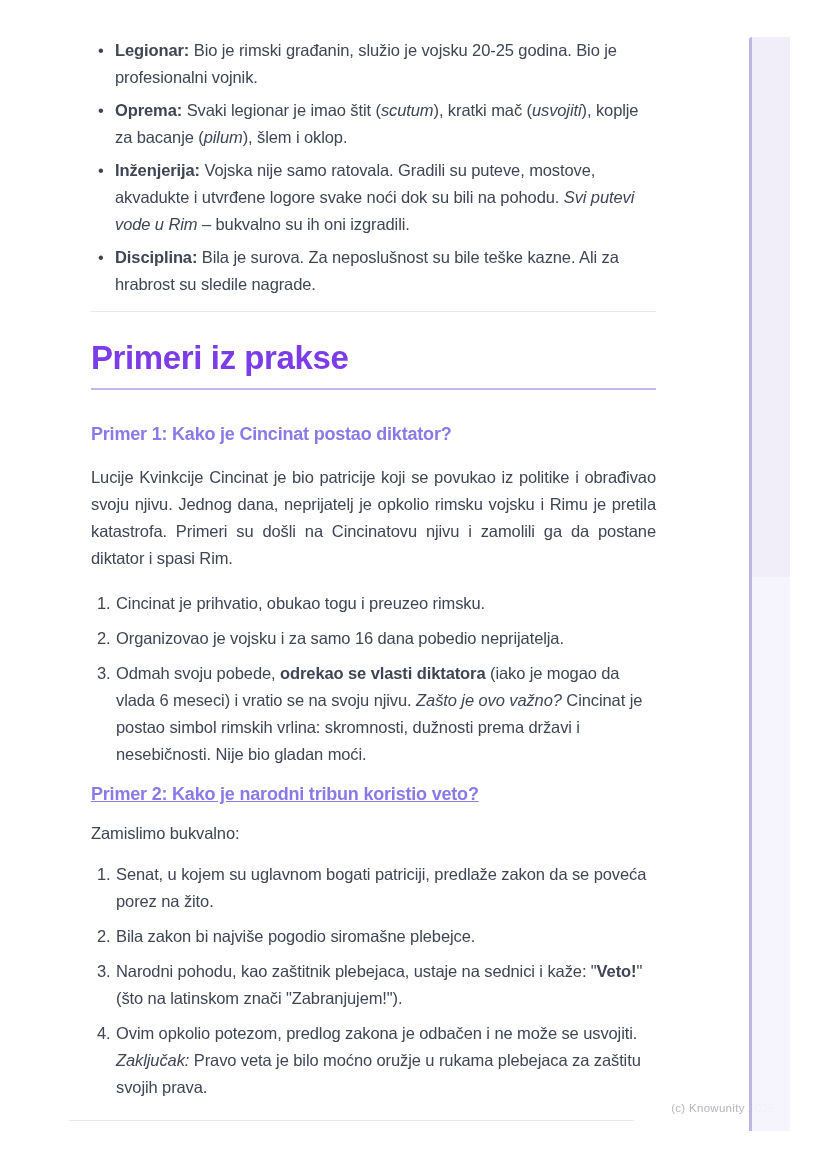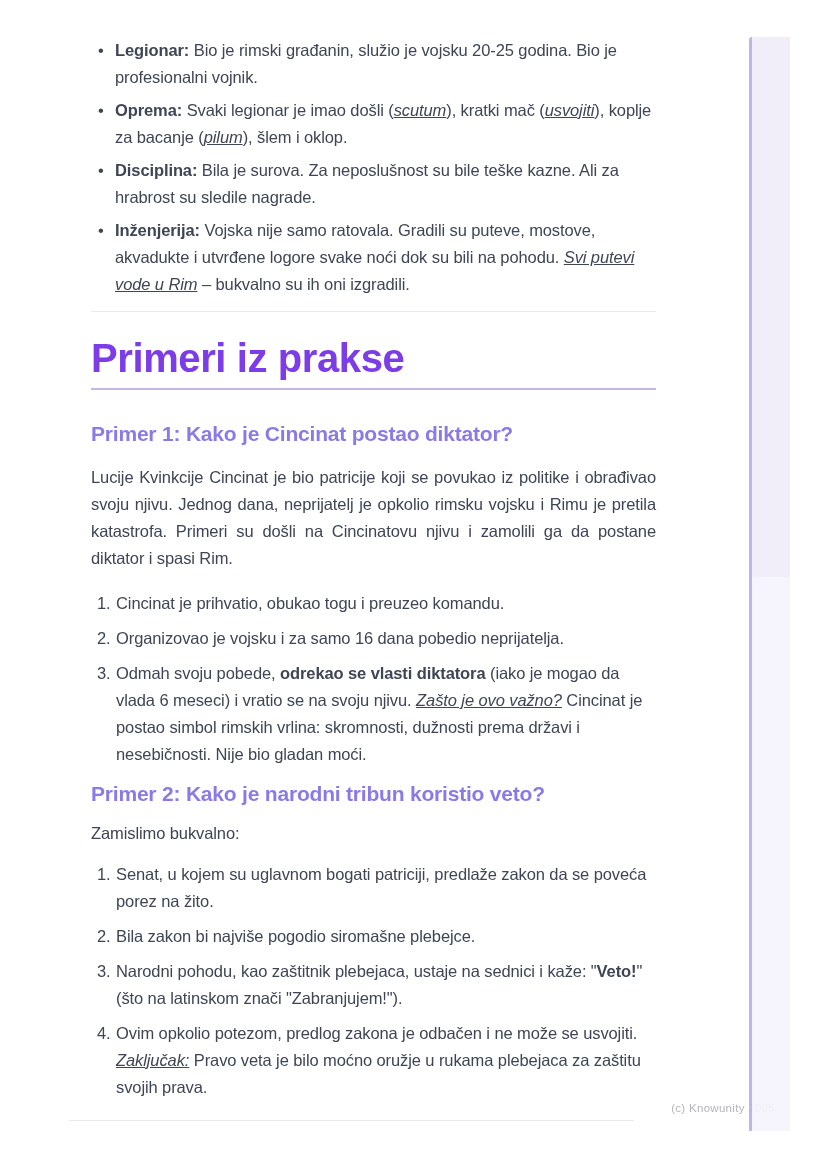--- a/index.html
+++ b/index.html
@@ -23,39 +23,39 @@
   .content{position:absolute;left:69px;top:0;width:565px;margin-left:22px;}
 
   ul.bullets{margin:37px 0 0;padding:0;list-style:none;}
   ul.bullets li{position:relative;padding-left:24px;margin-bottom:6px;}
   ul.bullets li::before{content:"•";position:absolute;left:7px;top:0;color:var(--text);}
 
   hr.divider{border:0;border-top:1px solid var(--divider);margin:13px 0 0;}
 
   h1.title{
     margin:26px 0 0;padding:0 0 10px;border-bottom:2px solid var(--underline);
-    color:var(--accent-heading);font-size:40px;line-height:40px;font-weight:700;
+    color:var(--accent-heading);font-size:33px;line-height:40px;font-weight:700;
     letter-spacing:-0.4px;
   }
   h2.subheading{
     margin:30px 0 0;color:var(--accent-subheading);
-    font-size:21px;line-height:28px;font-weight:700;letter-spacing:-0.2px;
+    font-size:18px;line-height:28px;font-weight:700;letter-spacing:-0.2px;
   }
-  h2.subheading.tight{margin-top:12px;}
+  h2.subheading.tight{margin-top:12px;text-decoration:underline;}
 
   p.intro{margin:16px 0 0;text-align:justify;}
   p.lead{margin:12px 0 0;}
 
   ol.steps{margin:18px 0 0;padding:0;list-style:none;counter-reset:step;}
   ol.steps.tight{margin-top:14px;}
   ol.steps li{position:relative;padding-left:25px;margin-bottom:8px;counter-increment:step;}
   ol.steps li::before{content:counter(step) ".";position:absolute;left:6px;top:0;color:var(--text);}
 
   .bold{font-weight:700;}
-  .italic{font-style:italic;text-decoration:underline;}
+  .italic{font-style:italic;}
 
   .bottom-divider{position:absolute;top:1120px;left:69px;width:565px;margin:0;border:0;border-top:1px solid var(--divider);}
   .footer{
     position:absolute;top:1101px;right:53px;z-index:1;
     font-size:11.5px;line-height:14px;letter-spacing:0.3px;color:var(--footer);
   }
 
   .right-bar{
     position:absolute;left:749px;top:37px;width:38px;height:1094px;z-index:2;
     border-left:3px solid var(--scroll-line);background:var(--scroll-track);
@@ -65,35 +65,35 @@
 </style>
 </head>
 <body>
 
 <div class="page">
 
   <div class="content">
 
     <ul class="bullets">
       <li><span class="bold">Legionar:</span><span> Bio je rimski građanin, služio je vojsku 20-25 godina. Bio je profesionalni vojnik.</span></li>
-      <li><span class="bold">Oprema:</span><span> Svaki legionar je imao došli (</span><span class="italic">scutum</span><span>), kratki mač (</span><span class="italic">usvojiti</span><span>), koplje za bacanje (</span><span class="italic">pilum</span><span>), šlem i oklop.</span></li>
+      <li><span class="bold">Oprema:</span><span> Svaki legionar je imao štit (</span><span class="italic">scutum</span><span>), kratki mač (</span><span class="italic">usvojiti</span><span>), koplje za bacanje (</span><span class="italic">pilum</span><span>), šlem i oklop.</span></li>
+      <li><span class="bold">Inženjerija:</span><span> Vojska nije samo ratovala. Gradili su puteve, mostove, akvadukte i utvrđene logore svake noći dok su bili na pohodu. </span><span class="italic">Svi putevi vode u Rim</span><span> – bukvalno su ih oni izgradili.</span></li>
       <li><span class="bold">Disciplina:</span><span> Bila je surova. Za neposlušnost su bile teške kazne. Ali za hrabrost su sledile nagrade.</span></li>
-      <li><span class="bold">Inženjerija:</span><span> Vojska nije samo ratovala. Gradili su puteve, mostove, akvadukte i utvrđene logore svake noći dok su bili na pohodu. </span><span class="italic">Svi putevi vode u Rim</span><span> – bukvalno su ih oni izgradili.</span></li>
     </ul>
 
     <hr class="divider">
 
     <h1 class="title">Primeri iz prakse</h1>
 
     <h2 class="subheading">Primer 1: Kako je Cincinat postao diktator?</h2>
 
     <p class="intro">Lucije Kvinkcije Cincinat je bio patricije koji se povukao iz politike i obrađivao svoju njivu. Jednog dana, neprijatelj je opkolio rimsku vojsku i Rimu je pretila katastrofa. Primeri su došli na Cincinatovu njivu i zamolili ga da postane diktator i spasi Rim.</p>
 
     <ol class="steps">
-      <li><span>Cincinat je prihvatio, obukao togu i preuzeo komandu.</span></li>
+      <li><span>Cincinat je prihvatio, obukao togu i preuzeo rimsku.</span></li>
       <li><span>Organizovao je vojsku i za samo 16 dana pobedio neprijatelja.</span></li>
       <li><span>Odmah svoju pobede, </span><span class="bold">odrekao se vlasti diktatora</span><span> (iako je mogao da vlada 6 meseci) i vratio se na svoju njivu. </span><span class="italic">Zašto je ovo važno?</span><span> Cincinat je postao simbol rimskih vrlina: skromnosti, dužnosti prema državi i nesebičnosti. Nije bio gladan moći.</span></li>
     </ol>
 
     <h2 class="subheading tight">Primer 2: Kako je narodni tribun koristio veto?</h2>
 
     <p class="lead">Zamislimo bukvalno:</p>
 
     <ol class="steps tight">
       <li><span>Senat, u kojem su uglavnom bogati patriciji, predlaže zakon da se poveća porez na žito.</span></li>

